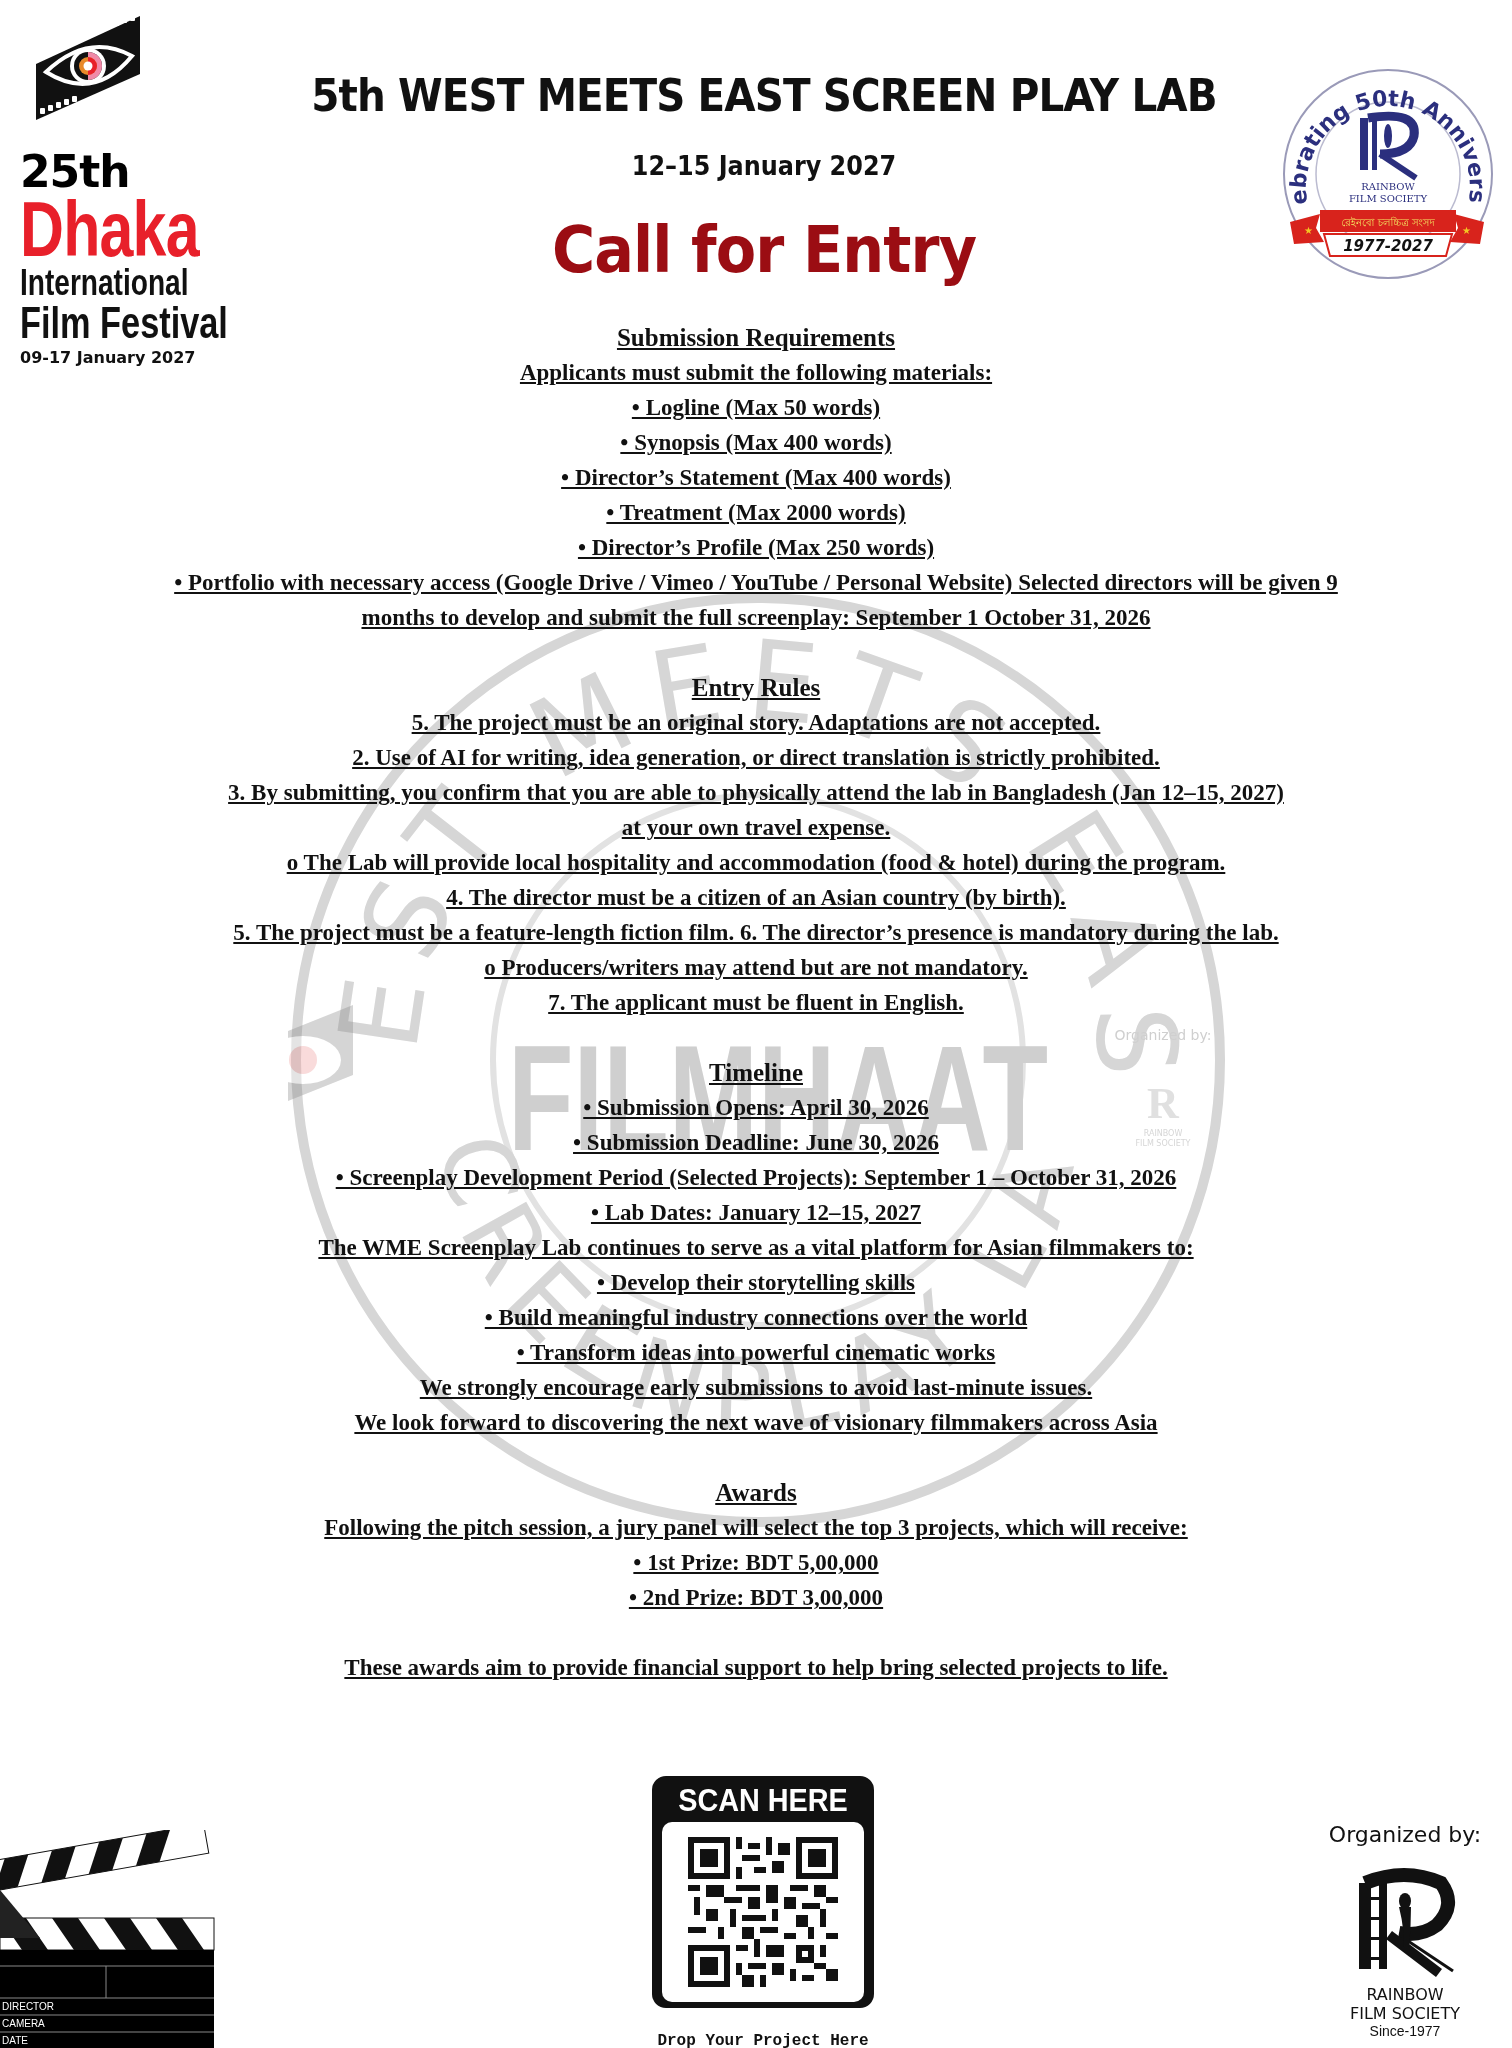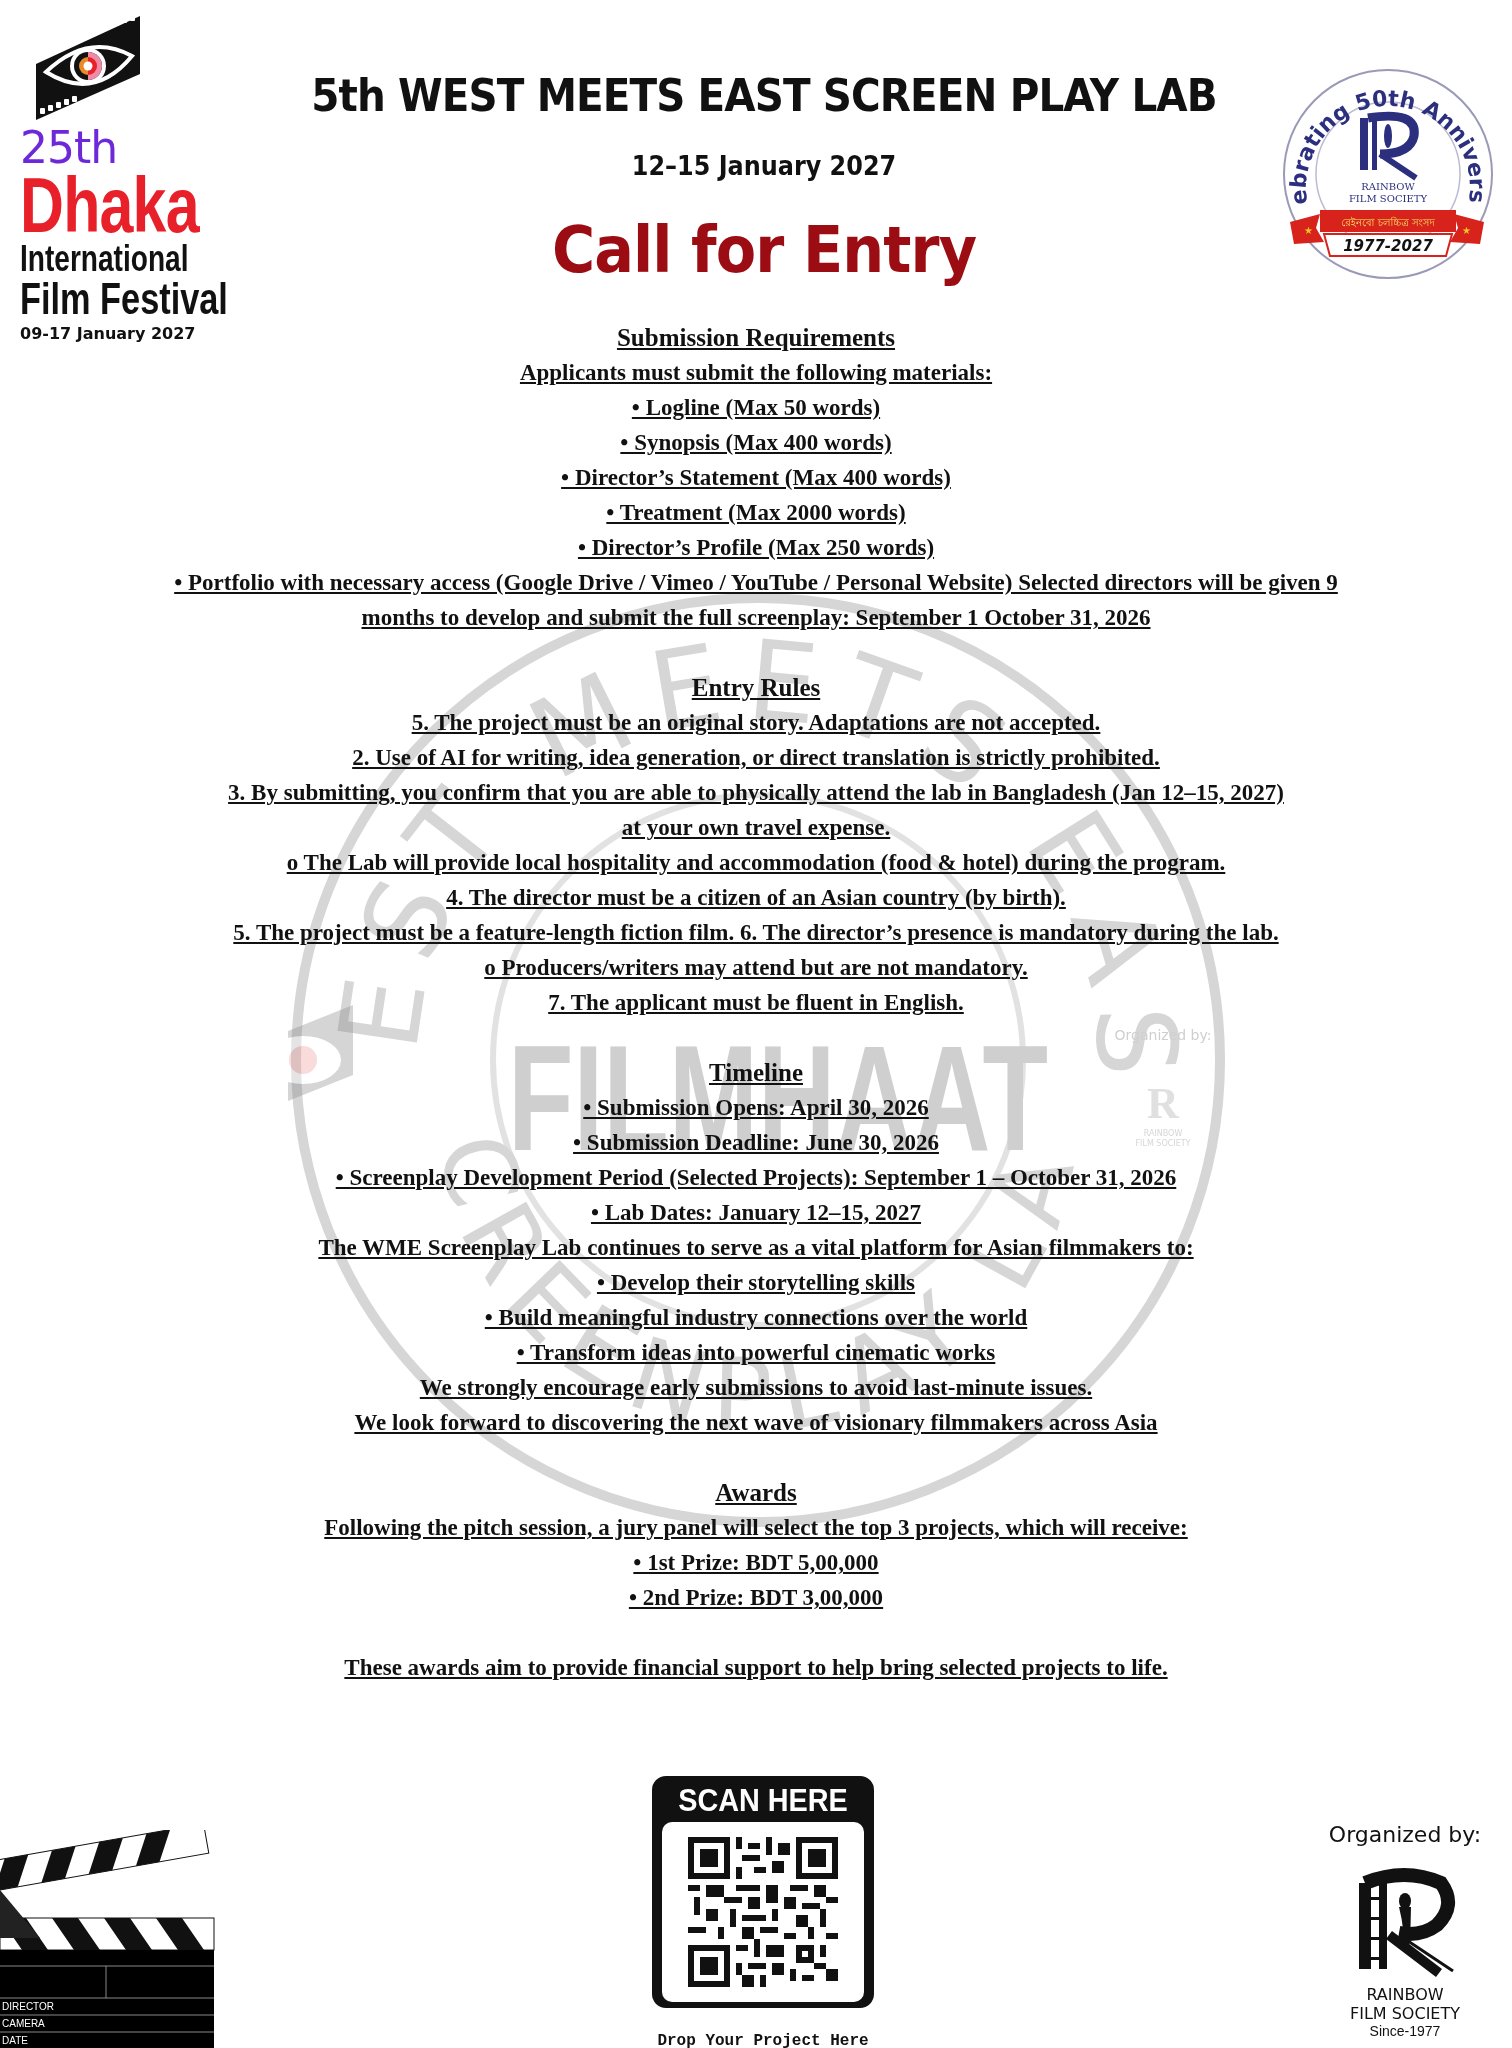--- a/index.html
+++ b/index.html
@@ -5,21 +5,21 @@
   * { box-sizing: border-box; margin: 0; padding: 0; }
   html, body { width: 1512px; height: 2048px; background: #ffffff; overflow: hidden; }
   body { position: relative; font-family: "Liberation Serif", serif; color: #111; }
 
   
   .watermark { position: absolute; left: 288px; top: 590px; width: 940px; height: 940px; pointer-events: none; z-index: 0; }
 
   
   .fest-logo { position: absolute; left: 20px; top: 12px; width: 200px; z-index: 2; }
   .fest-logo .eye { width: 120px; height: 110px; margin-left: 8px; }
-  .fest-25 { font-family: "DejaVu Sans", sans-serif; font-weight: normal; font-size: 44px; line-height: 44px; color: #6d28d9; margin-top: 0; letter-spacing: -1px; }
+  .fest-25 { font-family: "DejaVu Sans", sans-serif; font-weight: bold; font-size: 44px; line-height: 44px; color: #000000; margin-top: 24px; letter-spacing: -1px; }
   .fest-dhaka { font-family: "Liberation Sans", sans-serif; font-weight: bold; font-size: 78px; line-height: 70px; color: #e8202a; transform: scaleX(0.78); transform-origin: left; letter-spacing: -1px; }
   .fest-intl, .fest-ff { font-family: "Liberation Sans", sans-serif; font-weight: bold; font-size: 36px; line-height: 38px; color: #111; transform: scaleX(0.78); transform-origin: left; white-space: nowrap; }
   .fest-ff { font-size: 44px; line-height: 42px; }
   .fest-dates { font-family: "DejaVu Sans", sans-serif; font-weight: bold; font-size: 16px; margin-top: 4px; color: #111; white-space: nowrap; }
 
   
   .anniv { position: absolute; left: 1268px; top: 66px; width: 238px; height: 226px; z-index: 2; }
 
   
   .header { position: absolute; left: 16px; right: 0; top: 70px; text-align: center; z-index: 2; }

